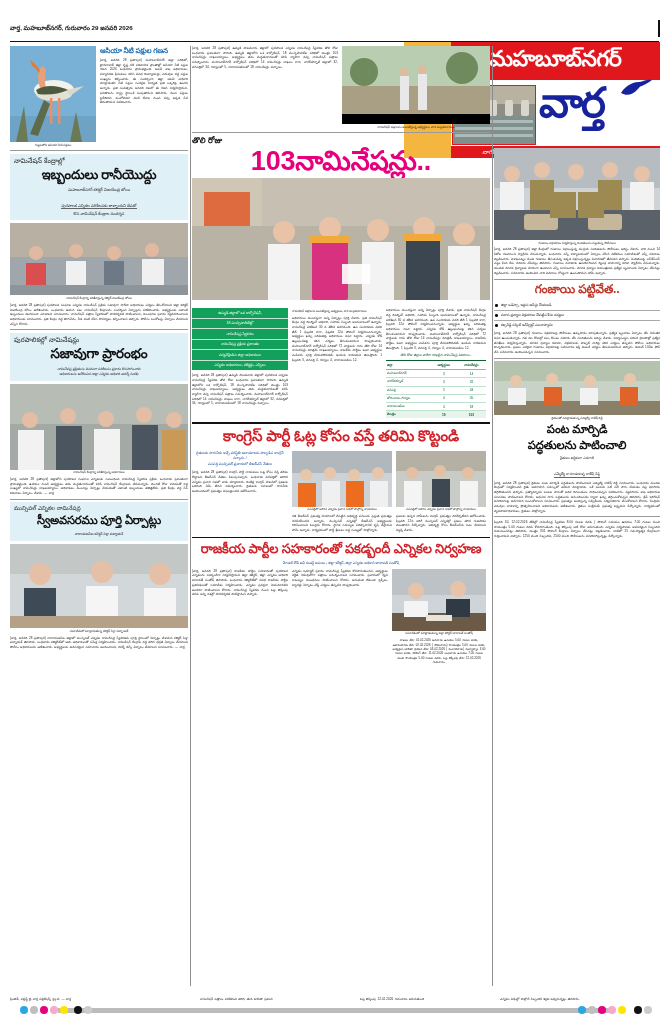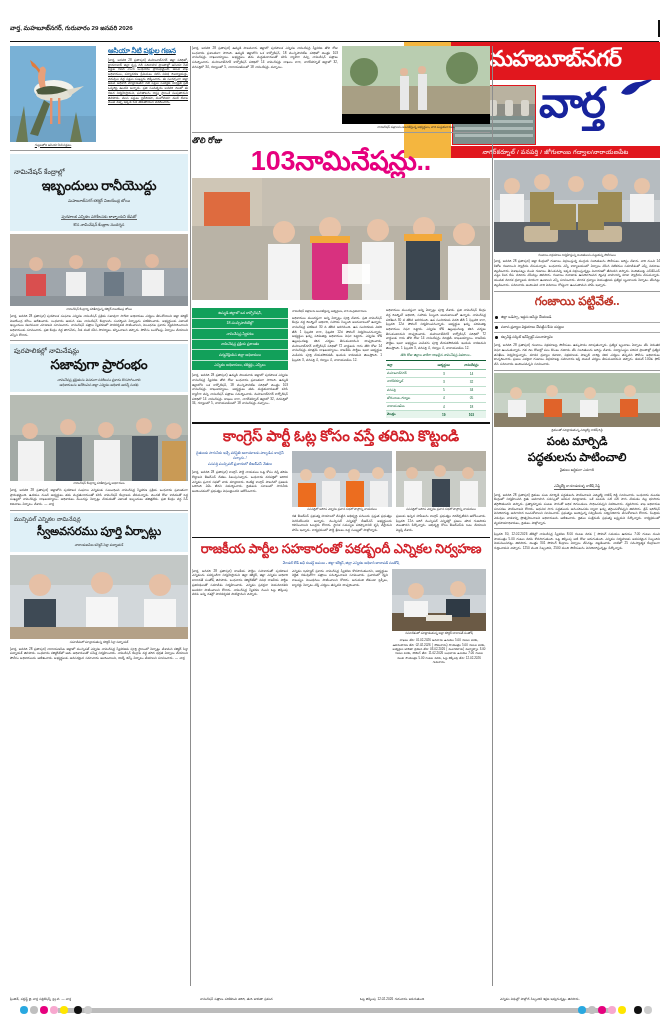--- a/index.html
+++ b/index.html
@@ -115,21 +115,21 @@
       <svg class="bird" viewBox="0 0 34 20">
         <path d="M2 14 C8 4,18 2,26 3 C22 6,20 9,17 12 C13 16,7 17,2 14 Z" fill="#17239c"></path>
         <path d="M18 5 C24 1,30 0,33 1 C29 4,24 7,19 8 Z" fill="#17239c"></path>
       </svg>
     </div>
     <div class="ed">నాగర్‌కర్నూల్ / వనపర్తి / జోగులాంబ గద్వాల/నారాయణపేట</div>
   </div>
 
   <div class="col" style="left:10px;top:46px;width:178px;">
 
-    <div style="display:flex;gap:12px;text-decoration:underline;">
+    <div style="display:flex;gap:4px;">
       <div style="width:86px;">
         <div class="ph" style="height:96px;background:#7fb4d8;">
           <svg width="86" height="96" viewBox="0 0 86 96">
             <rect width="86" height="96" fill="#79b1d6"></rect>
             <rect y="70" width="86" height="26" fill="#6fa3c6"></rect>
             <g fill="#6b7a55">
               <path d="M6 96 L14 60 L18 96 Z"></path>
                 <path d="M60 96 L66 66 L72 96 Z"></path>
             </g>
             <path d="M20 88 L34 54 L40 58 L28 90 Z" fill="#5d6b4a"></path>
@@ -148,21 +148,21 @@
         <div class="cap">గుట్టలలోని ఆసియా నీటి పక్షులు</div>
       </div>
       <div style="width:88px;">
         <div class="hdl" style="font-size:7.2px;color:#1f6fb0;text-align:left;padding-bottom:2px;">ఆసియా నీటి పక్షుల గణన</div>
         <div class="tx">(వార్త, జనవరి 28 ప్రతాపుర) మహబూబ్‌నగర్ జిల్లా పరిధిలో, హైదరాబాద్ జిల్లా కృష్ణ నదీ పరివాహక ప్రాంతాల్లో ఆసియా నీటి పక్షుల గణన 2026 బుధవారం ప్రారంభమైంది. అటవీ శాఖ అధికారులు, పర్యావరణ ప్రేమికులు కలిసి వివిధ రిజర్వాయర్లు, చెరువుల వద్ద పక్షుల సంఖ్యను లెక్కించారు. ఈ సందర్భంగా జిల్లా అటవీ అధికారి మాట్లాడుతూ నీటి పక్షుల సంరక్షణ బాధ్యత ప్రతి ఒక్కరిపై ఉందని అన్నారు. ప్రతి సంవత్సరం జనవరి నెలలో ఈ గణన నిర్వహిస్తామని, ఫలితాలను రాష్ట్ర స్థాయికి పంపుతామని తెలిపారు. వలస పక్షులు సైబీరియా, మంగోలియా వంటి దేశాల నుంచి వచ్చి ఇక్కడ సేద తీరుతాయని వివరించారు.</div>
       </div>
     </div>
 
     <div class="thin" style="margin:3px 0;"></div>
 
-    <div class="tintbox" style="padding:14px 4px 4px;">
+    <div class="tintbox" style="padding:3px 4px 4px;">
       <div class="kick">నామినేషన్ కేంద్రాల్లో</div>
       <div class="hdl" style="font-size:13px;padding:1px 0 2px;">ఇబ్బందులు రానీయొద్దు</div>
       <div class="sub">మహబూబ్‌నగర్ కలెక్టర్ విజయేంద్ర బోయి</div>
       <div style="text-align:center;"><span class="subu">పురపాలక ఎన్నికల పరిశీలనకు కాళ్ళాయని దేవతో</span></div>
       <div class="sub">కొన నామినేషన్ కేంద్రాల సందర్శన</div>
     </div>
     <div class="ph" style="height:72px;margin-top:3px;">
       <svg width="178" height="72" viewBox="0 0 178 72">
         <rect width="178" height="72" fill="#c4ccd1"></rect>
         <rect y="0" width="178" height="34" fill="#b9b0a4"></rect>
@@ -474,21 +474,21 @@
               </g>
             <rect x="34" y="46" width="26" height="6" fill="#e8e4da"></rect>
           </svg>
         </div>
         <div class="cap">సమావేశంలో మాట్లాడుతున్న జిల్లా కలెక్టర్ బాదావత్ సంతోష్</div>
         <div class="tx c" style="margin-top:2px;font-size:2.9px;">దాఖలు తేది: 01.02.2026 ఆదివారం ఉదయం 5.00 గంటల వరకు, ఉపసంహరణ తేది: 02.02.2026 ( సోమవారం) సాయంత్రం 5.00 గంటల వరకు, అభ్యర్థుల జాబితా ప్రకటన తేది: 03.02.2026 ( మంగళవారం) మధ్యాహ్నం 3.00 గంటల వరకు, పోలింగ్ తేది: 11.02.2026 బుధవారం ఉదయం 7.00 గంటల నుంచి సాయంత్రం 5.00 గంటల వరకు, ఓట్ల లెక్కింపు తేది: 12.02.2026 గురువారం.</div>
       </div>
     </div>
   </div>
 
-  <div class="col" style="left:494px;top:160px;width:166px;">
+  <div class="col" style="left:494px;top:148px;width:166px;">
 
     <div class="ph" style="height:92px;">
       <svg width="166" height="92" viewBox="0 0 166 92">
         <rect width="166" height="92" fill="#cfd3d6"></rect>
         <rect width="166" height="40" fill="#b6bcc0"></rect>
         <rect y="62" width="166" height="30" fill="#5b6168"></rect>
         <g fill="#e6c3a8">
           <circle cx="18" cy="26" r="8"></circle>
             <circle cx="48" cy="22" r="8"></circle>
           <circle cx="82" cy="24" r="8"></circle>

